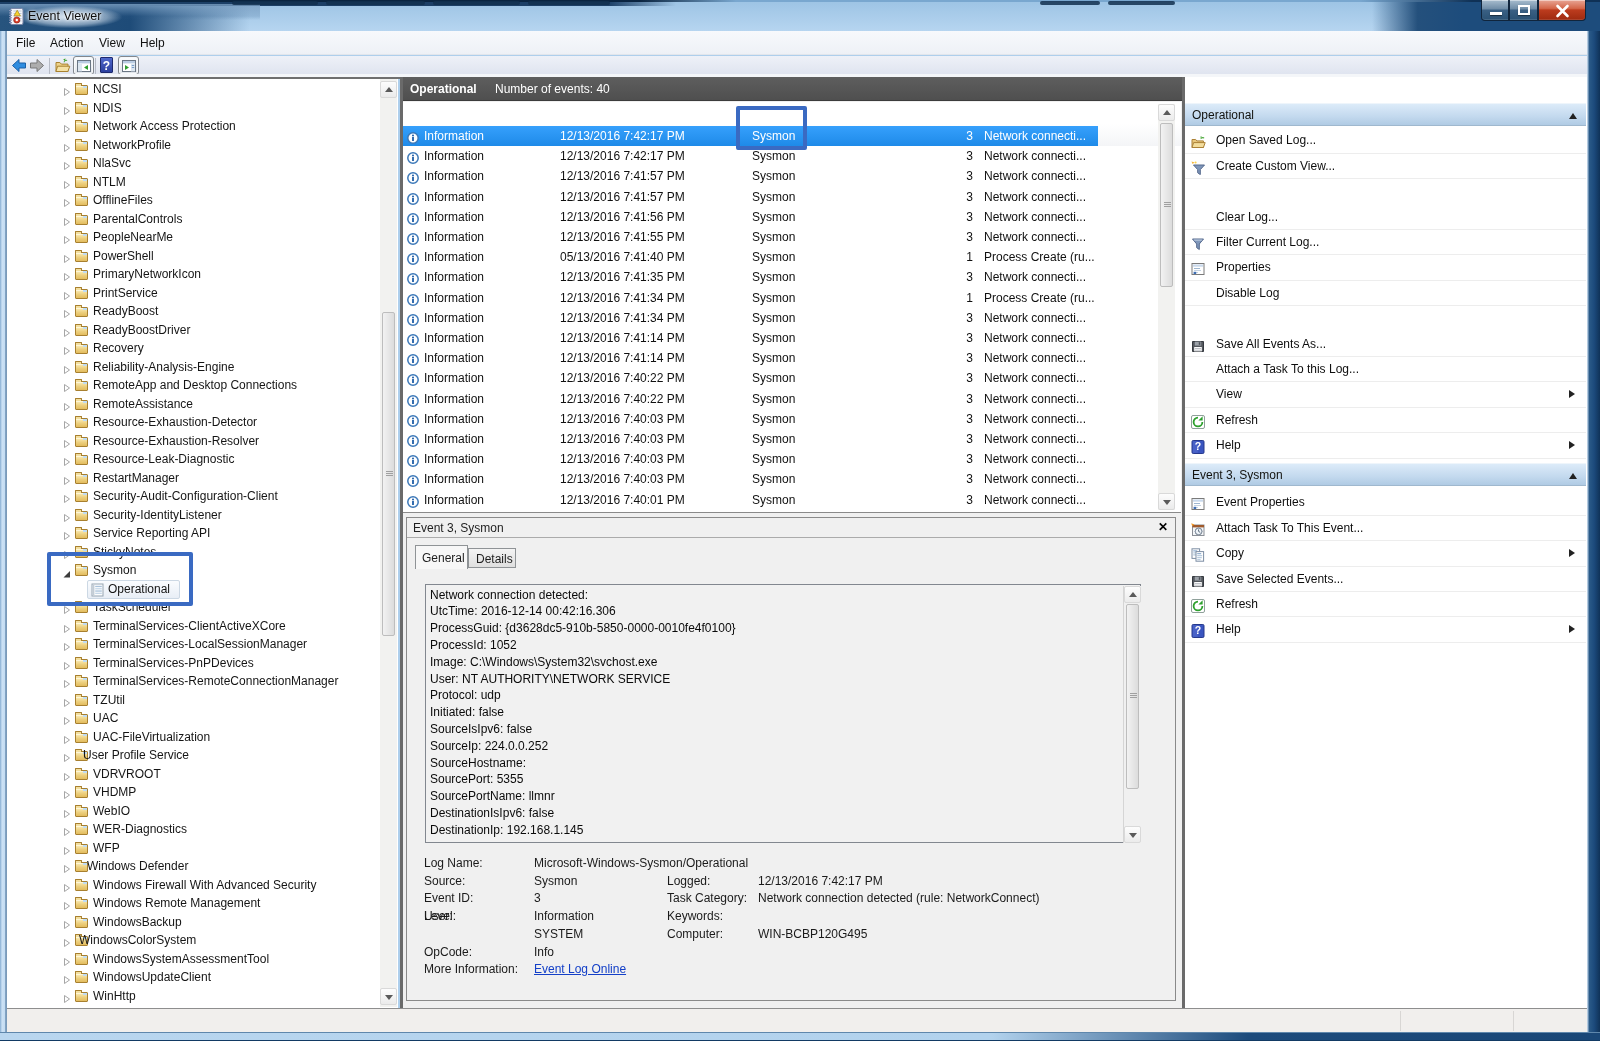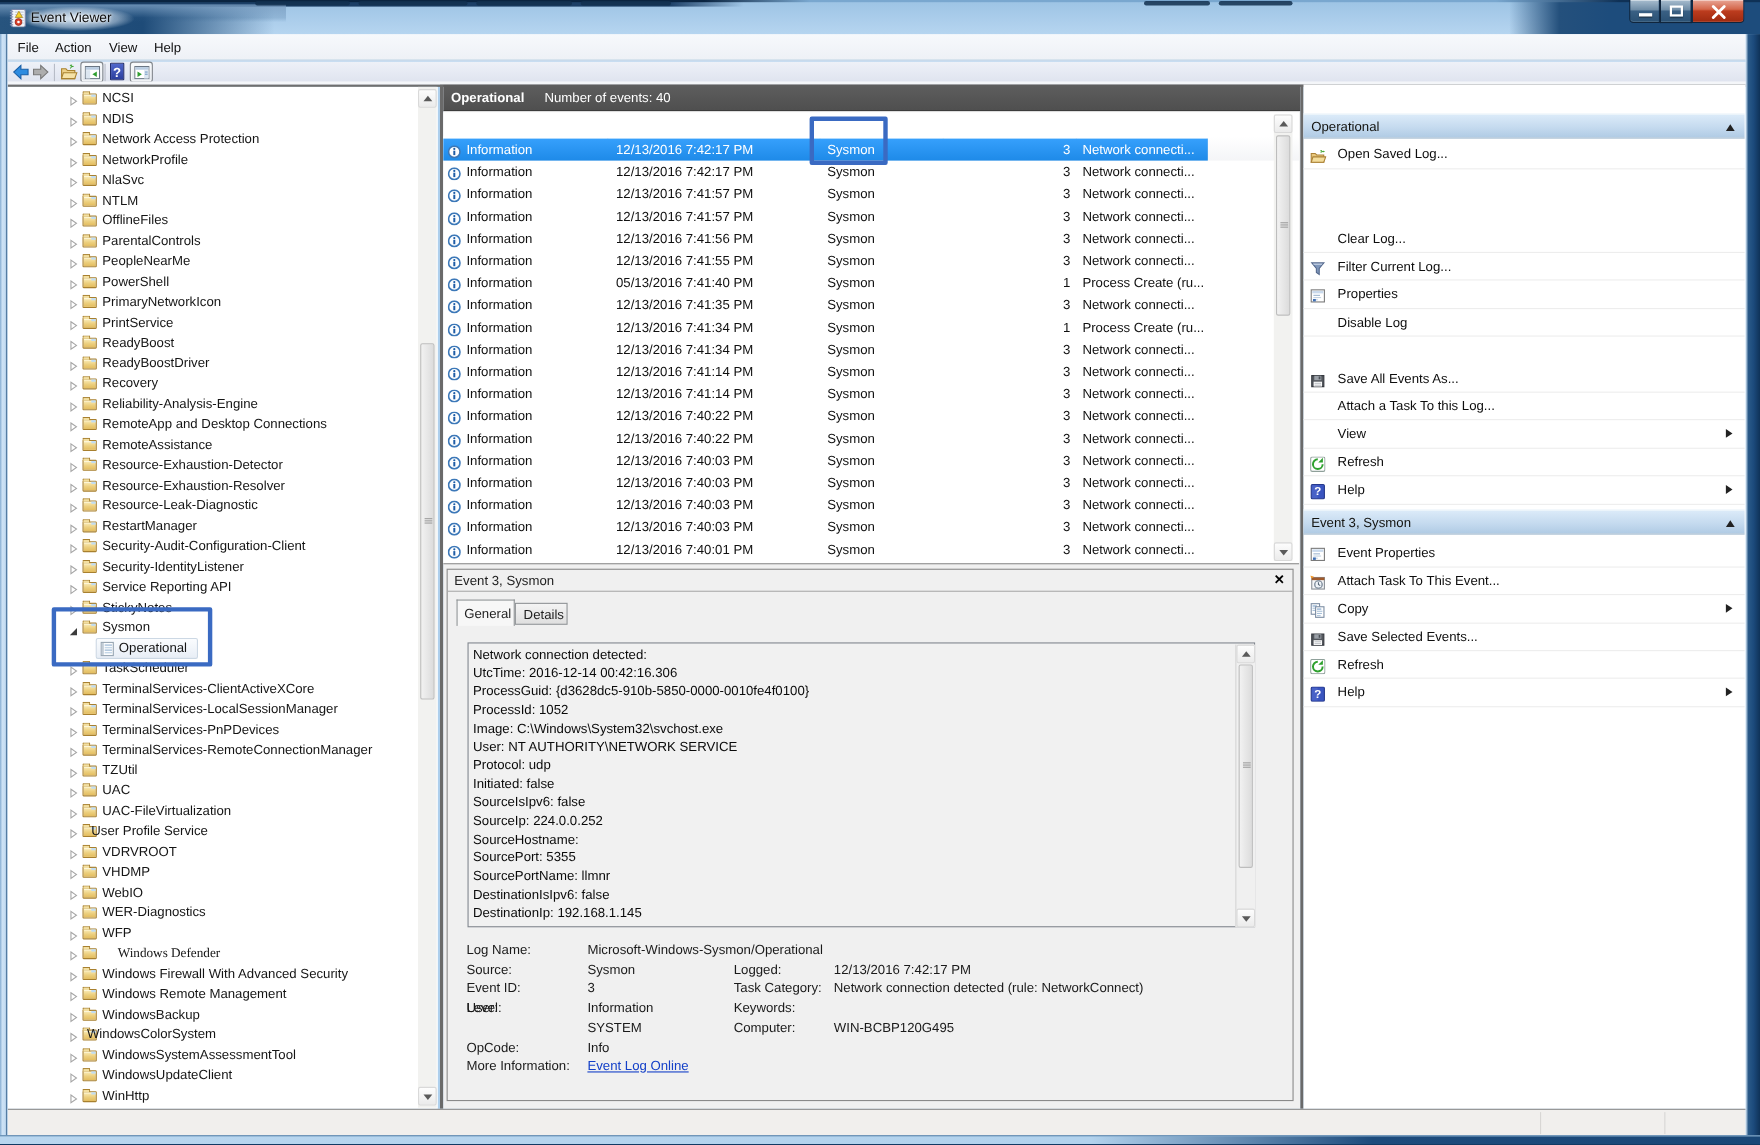--- a/index.html
+++ b/index.html
@@ -482,21 +482,21 @@
         <path d="M1.5 1.5 L6.5 5 L1.5 8.5 Z" fill="#fff" stroke="#a6a6a6"></path>
       </svg></span>
     <span class="fold" style="left:12px;top:5px;"></span>
     <span class="abs" style="left:30px;">WFP</span>
   </div>
 <div class="trow" style="left:63px;top:857.0px;">
     <span class="abs" style="left:0;top:4px"><svg width="8" height="10" viewBox="0 0 8 10">
         <path d="M1.5 1.5 L6.5 5 L1.5 8.5 Z" fill="#fff" stroke="#a6a6a6"></path>
       </svg></span>
     <span class="fold" style="left:12px;top:5px;"></span>
-    <span class="abs" style="left:44px;font-family:Liberation Serif, serif;">Windows Defender</span>
+    <span class="abs" style="left:24px;">Windows Defender</span>
   </div>
 <div class="trow" style="left:63px;top:875.5px;">
     <span class="abs" style="left:0;top:4px"><svg width="8" height="10" viewBox="0 0 8 10">
         <path d="M1.5 1.5 L6.5 5 L1.5 8.5 Z" fill="#fff" stroke="#a6a6a6"></path>
       </svg></span>
     <span class="fold" style="left:12px;top:5px;"></span>
     <span class="abs" style="left:30px;">Windows Firewall With Advanced Security</span>
   </div>
 <div class="trow" style="left:63px;top:894.0px;">
     <span class="abs" style="left:0;top:4px"><svg width="8" height="10" viewBox="0 0 8 10">
@@ -879,20 +879,28 @@
     </div>
 <div class="aitem" style="top:51.4px;">
 <span class="aicon"><svg width="15" height="14" viewBox="0 0 15 14">
           <path d="M1 4.5 v8 h11.4 l0 -6.6 h-6.4 l-1.4 -1.4 Z" fill="#e8c77c" stroke="#ab8136"></path>
           <path d="M2.6 7.6 h11.6 l-1.8 4.9 h-11.4 Z" fill="#f3dd9c" stroke="#ab8136"></path>
           <path d="M9.5 3.5 q2.5 -2.5 4 -0.5 l-1.2 0.4 q-0.6 -0.8 -2.8 0.8 Z" fill="#49a838"></path>
           <path d="M9 1.8 l2 -0.4 l-0.7 1.9 Z" fill="#49a838"></path>
         </svg></span>
 <span class="atext">Open Saved Log...</span>
 </div>
+<div class="aitem" style="top:76.8px;">
+<span class="aicon"><svg width="14" height="14" viewBox="0 0 14 14">
+          <path d="M2.5 4 h11 l-4.2 4.6 v5 l-2.6 -1.8 v-3.2 Z" fill="#7e96ba" stroke="#54688c" stroke-width="1"></path>
+          <path d="M0.5 0.5 l3.2 1 l-2.2 1.6 Z" fill="#f4b73f"></path>
+          <circle cx="4.6" cy="1.6" r="1" fill="#ffd24a"></circle>
+        </svg></span>
+<span class="atext">Create Custom View...</span>
+</div>
 <div class="aitem" style="top:153.0px;">
 <span class="aicon"><svg width="14" height="14" viewBox="0 0 14 14">
           <path d="M1.5 2 h11 l-4.2 5 v5.5 l-2.6 -1.8 v-3.7 Z" fill="#7e96ba" stroke="#54688c" stroke-width="1"></path>
           <path d="M2.5 2.6 h9 l-1 1.2 h-7 Z" fill="#b9c7dd"></path>
         </svg></span>
 <span class="atext">Filter Current Log...</span>
 </div>
 <div class="aitem" style="top:127.6px;">
 <span class="atext">Clear Log...</span>
 </div>

